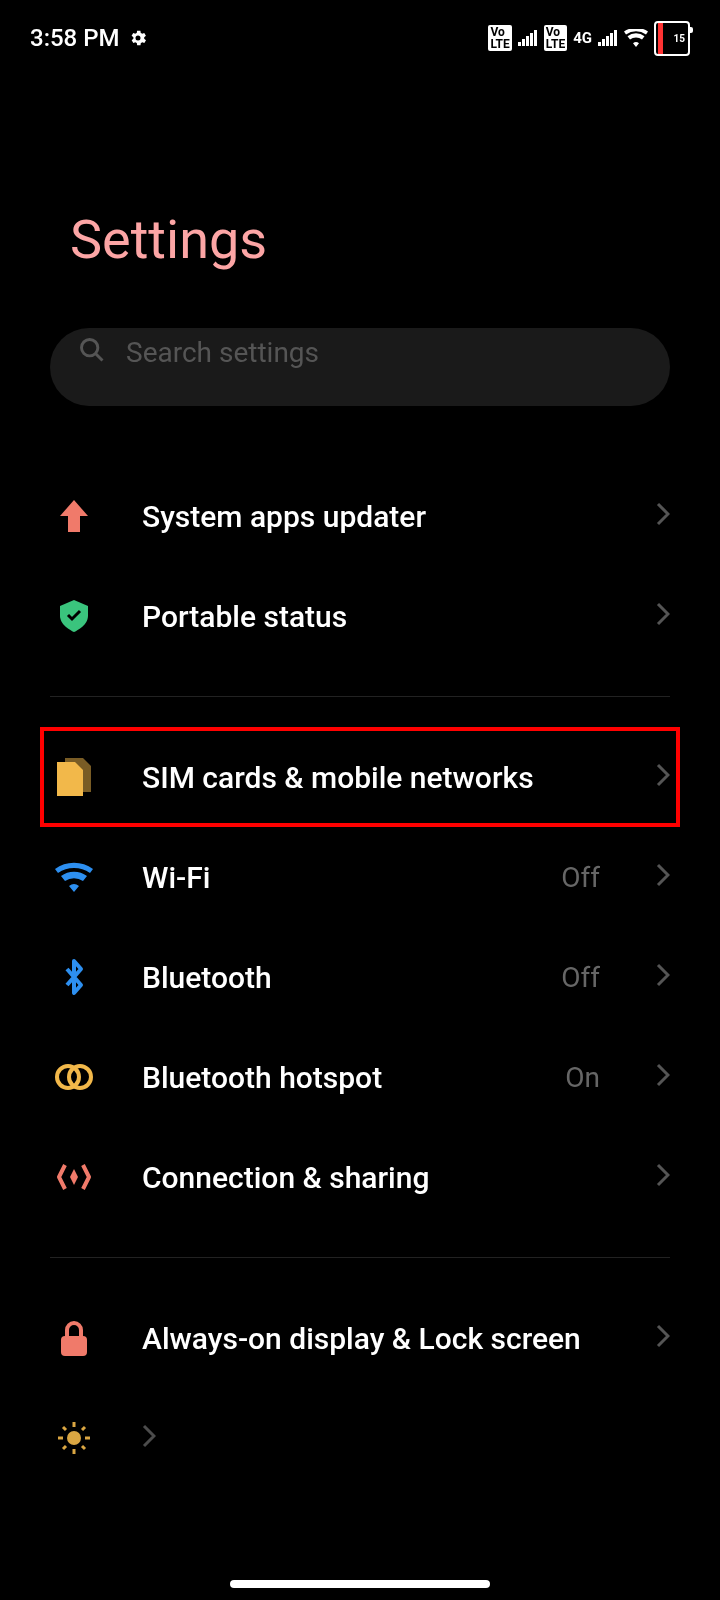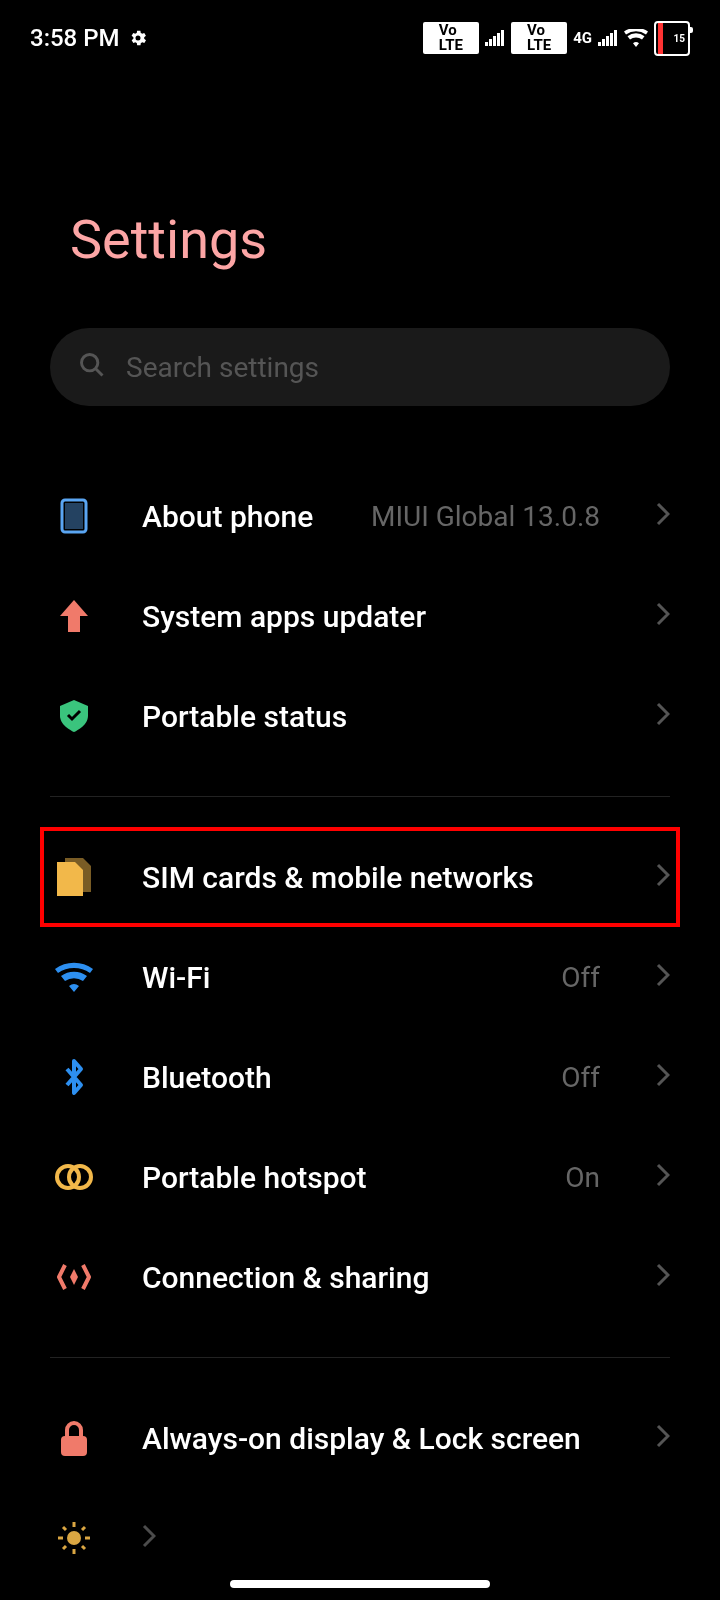--- a/index.html
+++ b/index.html
@@ -39,21 +39,21 @@
       color: #fca5a5;
       padding: 140px 0 57px 50px;
       margin-left: 20px;
     }
     .search-bar {
       margin: 0 50px;
       background: #1a1a1a;
       border-radius: 50px;
       height: 78px;
       display: flex;
-      align-items: center;
+      align-items: flex-start;
       padding: 8px 28px;
       gap: 20px;
     }
     .search-bar svg { flex-shrink: 0; }
     .search-placeholder {
       color: #555;
       font-size: 28px;
     }
     .settings-list {
       padding-top: 60px;
@@ -94,23 +94,23 @@
       flex-shrink: 0;
     }
     .divider {
       height: 1px;
       background: #222;
       margin: 30px 50px;
     }
     .volte-badge {
       background: #fff;
       color: #000;
-      font-size: 15px;
+      font-size: 12px;
       font-weight: bold;
-      padding: 1px 16px;
+      padding: 1px 2px;
       border-radius: 2px;
       line-height: 1;
     }
     .signal-4g { display:flex; align-items:center; gap:2px; }
     .signal-4g-label { font-size: 15px; color:#fff; font-weight:bold; line-height:1;}
     .battery-box {
       border: 2px solid #fff;
       border-radius: 4px;
       width: 36px;
       height: 35px;
@@ -206,33 +206,20 @@
     <svg width="28" height="28" viewBox="0 0 24 24" fill="none" stroke="#555" stroke-width="2.5">
         <circle cx="10" cy="10" r="7"></circle>
         <line x1="21" y1="21" x2="15" y2="15"></line>
       </svg>
   </span>
   <span class="search-placeholder">Search settings</span>
 </div>
 
 <div class="settings-list">
 
-  <div class="settings-item">
-    <span class="item-icon">
-      <svg width="28" height="36" viewBox="0 0 28 36">
-          <rect x="2" y="2" width="24" height="32" rx="3" fill="none" stroke="#5aa5f2" stroke-width="3"></rect>
-          <rect x="5" y="5" width="18" height="26" fill="#5aa5f2" opacity="0.4"></rect>
-        </svg>
-    </span>
-    <span class="item-label">About phone</span>
-    <span class="item-value">MIUI Global 13.0.8</span>
-    <span class="chevron"><svg width="14" height="24" viewBox="0 0 14 24" fill="none" stroke="#555" stroke-width="3">
-          <polyline points="2,2 12,12 2,22"></polyline>
-        </svg></span>
-  </div>
 
   <div class="settings-item">
     <span class="item-icon">
       <svg width="32" height="36" viewBox="0 0 32 36" fill="#f07a6a">
           <path d="M16 2 L30 18 L22 18 L22 34 L10 34 L10 18 L2 18 Z"></path>
         </svg>
     </span>
     <span class="item-label">System apps updater</span>
     <span class="chevron"><svg width="14" height="24" viewBox="0 0 14 24" fill="none" stroke="#555" stroke-width="3">
           <polyline points="2,2 12,12 2,22"></polyline>
@@ -293,21 +280,21 @@
         </svg></span>
   </div>
 
   <div class="settings-item">
     <span class="item-icon">
       <svg width="40" height="30" viewBox="0 0 40 30" fill="none" stroke="#f2b84a" stroke-width="4">
           <circle cx="14" cy="15" r="11"></circle>
           <circle cx="26" cy="15" r="11"></circle>
         </svg>
     </span>
-    <span class="item-label">Portable hotspot</span>
+    <span class="item-label">Bluetooth hotspot</span>
     <span class="item-value">On</span>
     <span class="chevron"><svg width="14" height="24" viewBox="0 0 14 24" fill="none" stroke="#555" stroke-width="3">
           <polyline points="2,2 12,12 2,22"></polyline>
         </svg></span>
   </div>
 
   <div class="settings-item">
     <span class="item-icon">
       <svg width="38" height="32" viewBox="0 0 38 32" fill="none" stroke="#f07a6a" stroke-width="4" stroke-linejoin="round">
           <path d="M10 4 L4 16 L10 28"></path>

